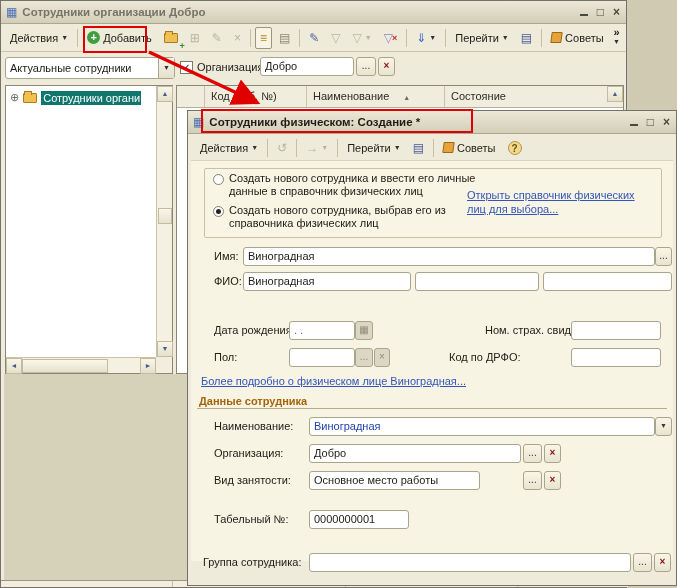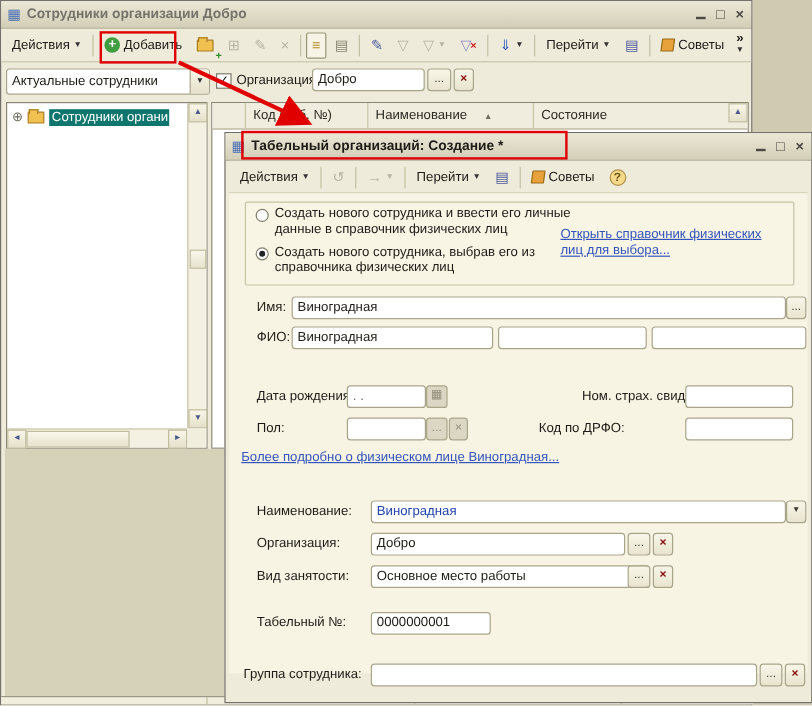--- a/index.html
+++ b/index.html
@@ -243,21 +243,21 @@
       <span class="statseg" style="width:172px;"></span>
       <span class="statseg" style="width:173px;"></span>
       <span class="statseg" style="width:172px;"></span>
       <span class="statseg" style="flex:1;border-right:none;"></span>
     </div>
   </div>
 
   <div class="win" id="dialog">
     <div class="titlebar">
       <span class="w-icon">▦</span>
-      <span class="w-title">Табельный организаций: Создание *</span>
+      <span class="w-title">Сотрудники физическом: Создание *</span>
       <span class="w-controls">
         <span class="wc"><span class="minline"></span></span>
         <span class="wc">□</span>
         <span class="wc">×</span>
       </span>
     </div>
 
     <div class="toolbar" style="margin:0 3px;">
       <span class="tbtn">
         <span>Действия</span>
@@ -321,32 +321,33 @@
 
       <span class="flabel" style="left:23px;top:187px;">Пол:</span>
       <span class="input" style="left:98px;top:187px;width:66px;"><span></span></span>
       <span class="sq grey" style="left:164px;top:187px;width:18px;">...</span>
       <span class="sq grey" style="left:183px;top:187px;width:16px;">×</span>
       <span class="flabel" style="left:258px;top:187px;">Код по ДРФО:</span>
       <span class="input" style="left:380px;top:187px;width:90px;"><span></span></span>
 
       <span class="link" style="position:absolute;left:10px;top:213px;white-space:nowrap;">Более подробно о физическом лице Виноградная...</span>
 
+      <div class="section-hdr" style="top:234px;"><span>Данные сотрудника</span></div>
 
       <span class="flabel" style="left:23px;top:256px;">Наименование:</span>
       <span class="input" style="left:118px;top:256px;width:346px;"><span class="blue-val">Виноградная</span></span>
       <span class="sq" style="left:464px;top:256px;width:17px;font-size:7px;">▼</span>
 
       <span class="flabel" style="left:23px;top:283px;">Организация:</span>
       <span class="input" style="left:118px;top:283px;width:212px;"><span>Добро</span></span>
       <span class="sq" style="left:332px;top:283px;width:19px;">...</span>
       <span class="sq xbtn" style="left:353px;top:283px;width:17px;">×</span>
 
       <span class="flabel" style="left:23px;top:310px;">Вид занятости:</span>
-      <span class="input" style="left:118px;top:310px;width:232px;"><span>Основное место работы</span></span>
+      <span class="input" style="left:118px;top:310px;width:171px;"><span>Основное место работы</span></span>
       <span class="sq" style="left:332px;top:310px;width:19px;">...</span>
       <span class="sq xbtn" style="left:353px;top:310px;width:17px;">×</span>
 
       <span class="flabel" style="left:23px;top:349px;">Табельный №:</span>
       <span class="input" style="left:118px;top:349px;width:100px;"><span>0000000001</span></span>
 
       <span class="flabel" style="left:12px;top:392px;">Группа сотрудника:</span>
       <span class="input" style="left:118px;top:392px;width:322px;"><span></span></span>
       <span class="sq" style="left:442px;top:392px;width:19px;">...</span>
       <span class="sq xbtn" style="left:463px;top:392px;width:17px;">×</span>

